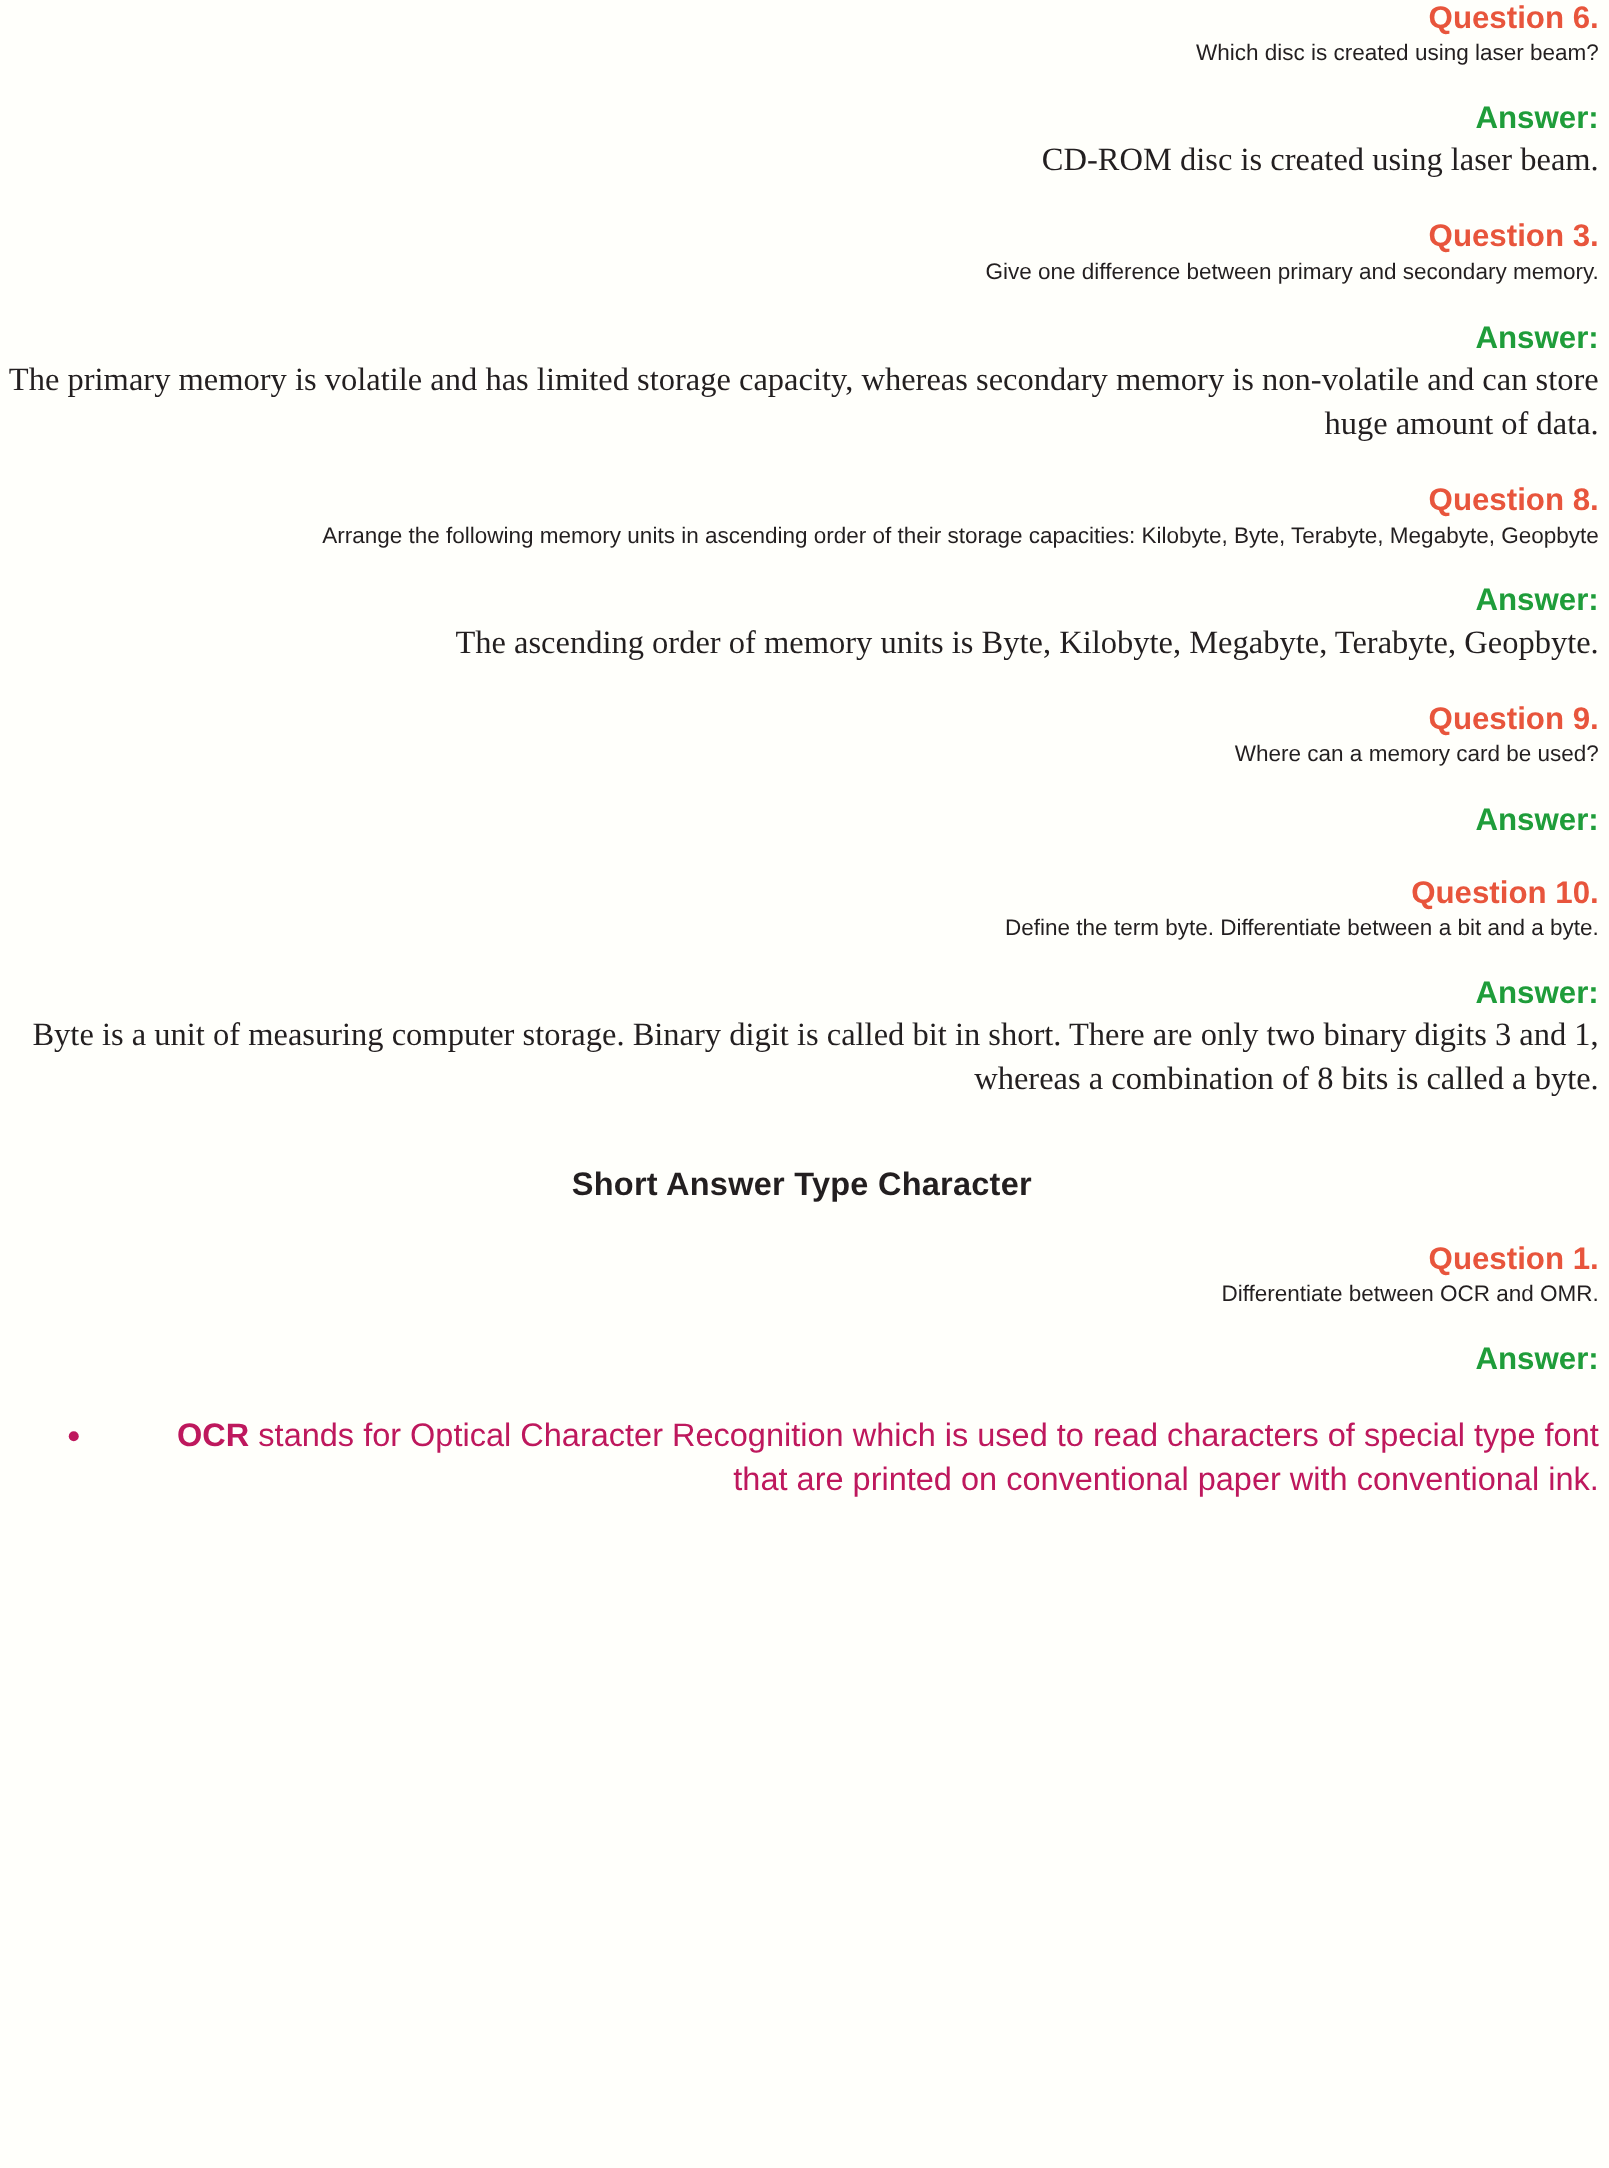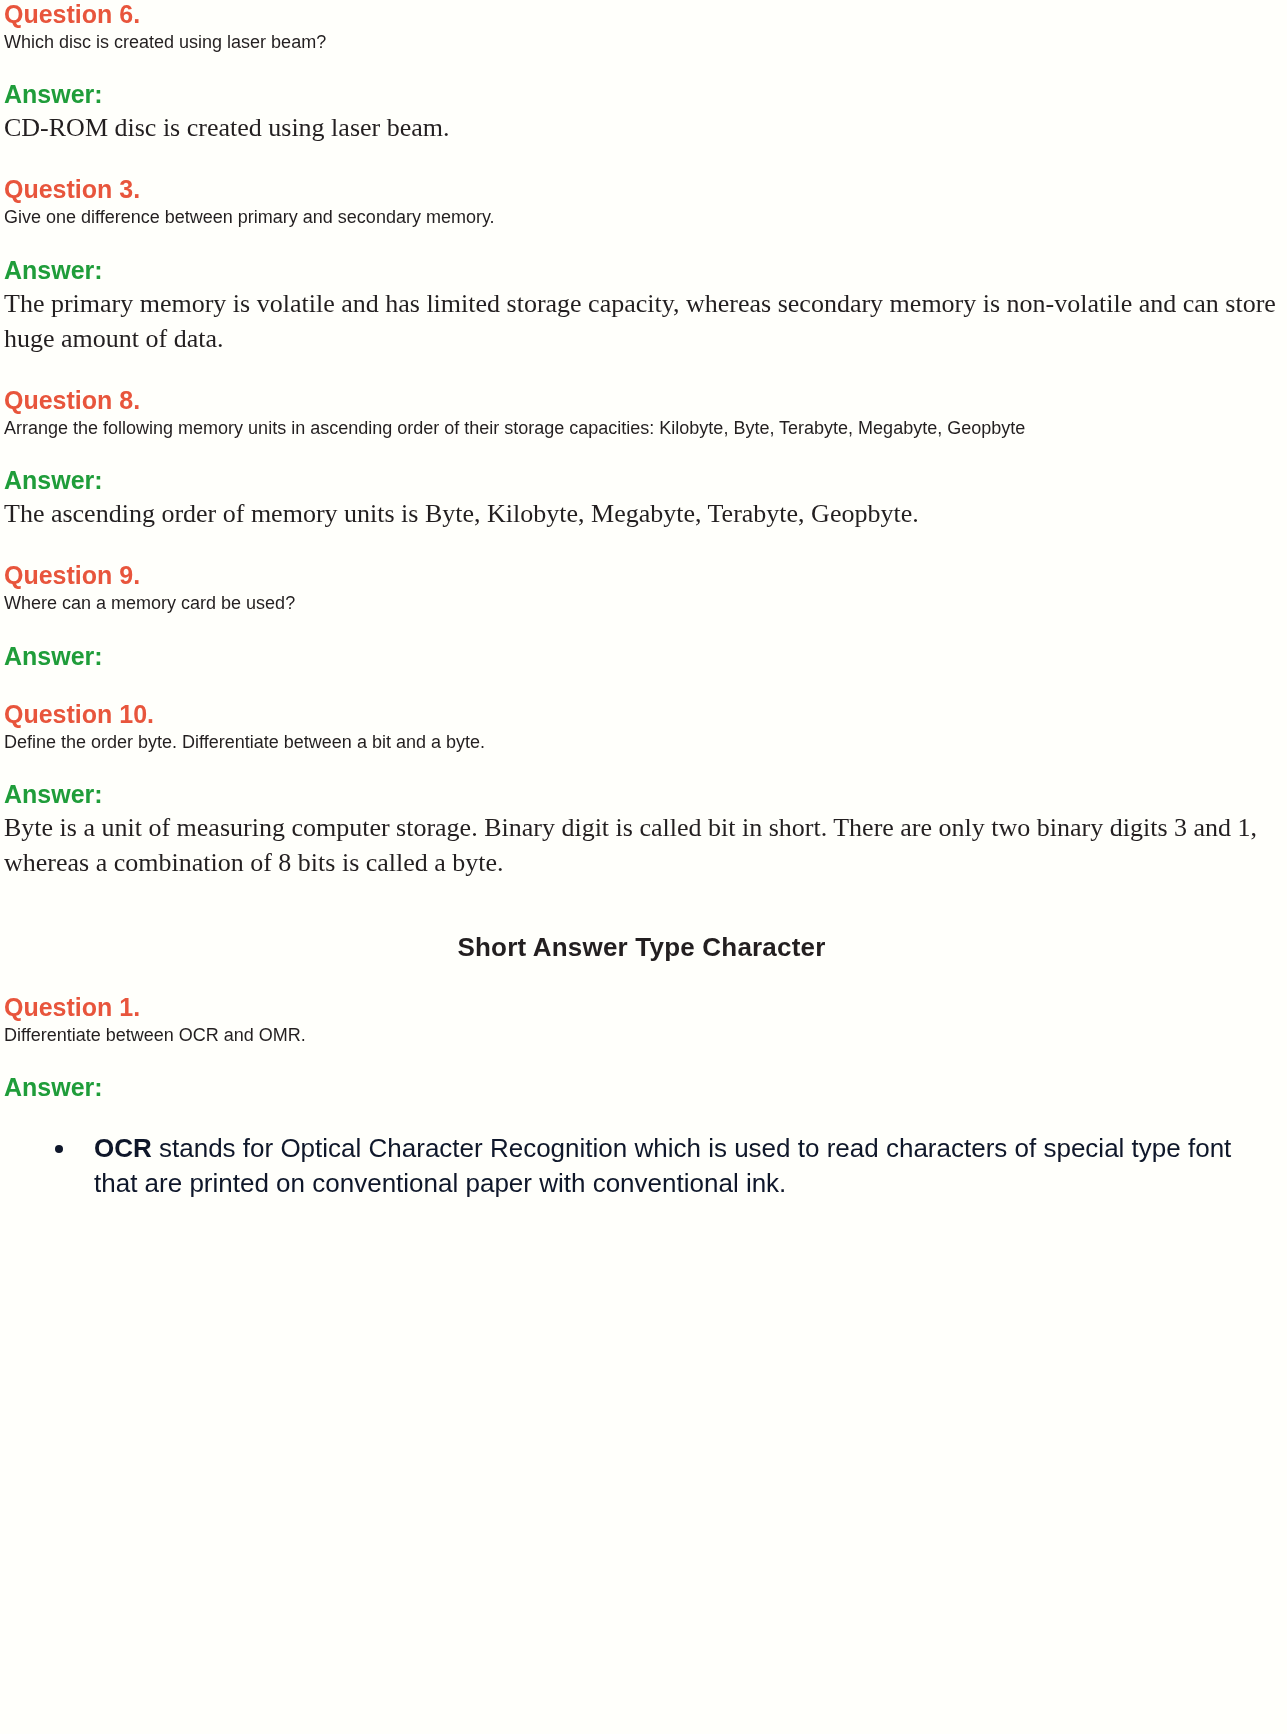--- a/index.html
+++ b/index.html
@@ -43,20 +43,21 @@
   }
   .a-text {
     font-size: 26px;
     line-height: 1.35;
     margin: 2px 0 0 0;
     color: #231f20;
     font-family: Liberation Serif, serif;
   }
   .block {
     margin-bottom: 30px;
+    text-align: right;
   }
   .block.first {
     margin-top: 0;
   }
   .section-heading {
     text-align: center;
     font-weight: bold;
     font-size: 26px;
     margin: 52px 0 30px 0;
     color: #231f20;
@@ -64,21 +65,21 @@
   }
   ul.bullets {
     margin: 30px 0 0 0;
     padding-left: 74px;
     list-style: disc;
   }
   ul.bullets li {
     font-size: 26px;
     line-height: 1.35;
     margin-bottom: 4px;
-    color: #0f172a;
+    color: #be185d;
     padding-left: 16px;
   }
   ul.bullets li b {
     font-weight: bold;
   }
 </style>
 </head>
 <body>
 
 <div class="page">
@@ -105,21 +106,21 @@
   </div>
 
   <div class="block">
     <div class="q-label">Question 9.</div>
     <div class="q-text">Where can a memory card be used?</div>
     <div class="a-label">Answer:</div>
   </div>
 
   <div class="block">
     <div class="q-label">Question 10.</div>
-    <div class="q-text">Define the order byte. Differentiate between a bit and a byte.</div>
+    <div class="q-text">Define the term byte. Differentiate between a bit and a byte.</div>
     <div class="a-label">Answer:</div>
     <div class="a-text">Byte is a unit of measuring computer storage. Binary digit is called bit in short. There are only two binary digits 3 and 1, whereas a combination of 8 bits is called a byte.</div>
   </div>
 
   <div class="section-heading">Short Answer Type Character</div>
 
   <div class="block">
     <div class="q-label">Question 1.</div>
     <div class="q-text">Differentiate between OCR and OMR.</div>
     <div class="a-label">Answer:</div>

